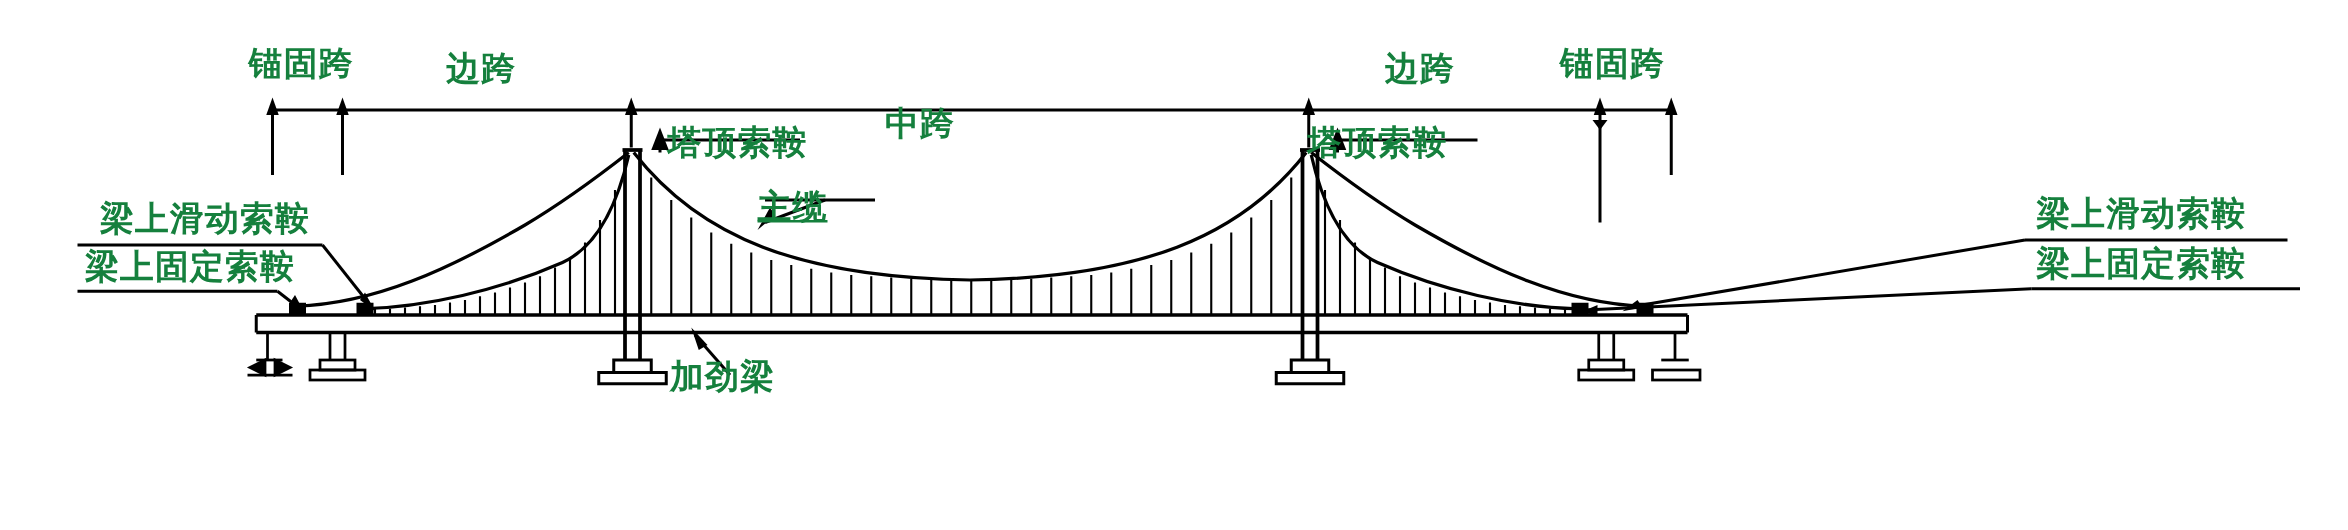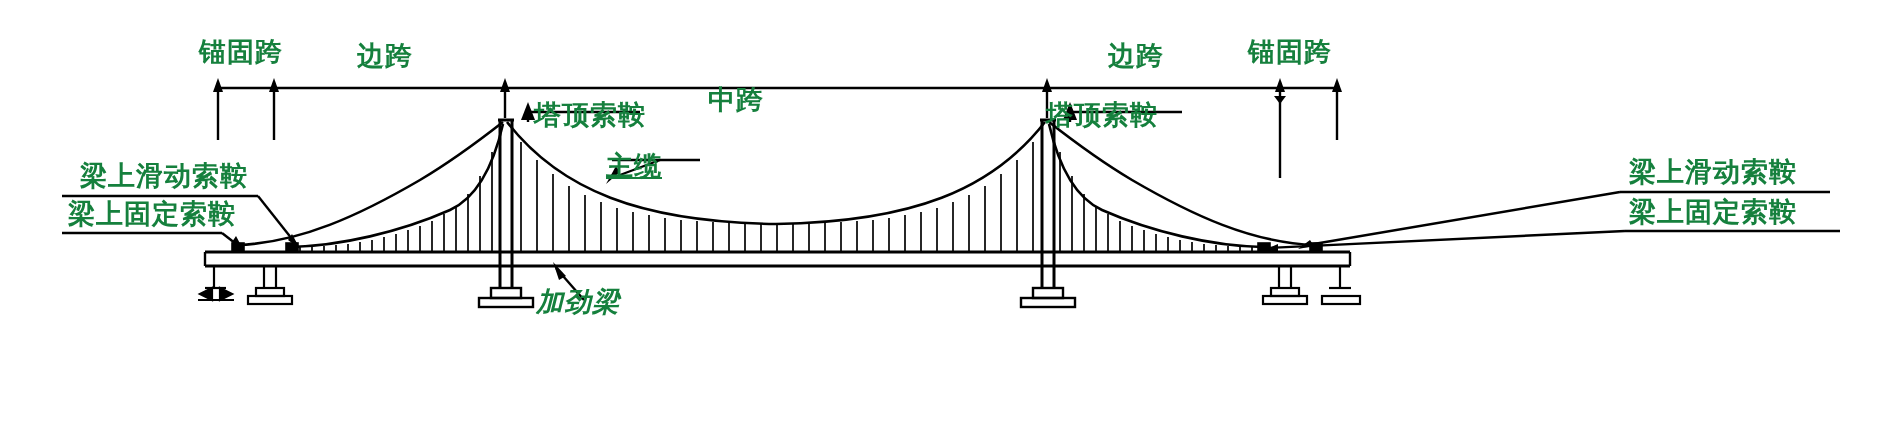--- a/index.html
+++ b/index.html
@@ -261,15 +261,15 @@
   <div class="lbl lbl-28" style="left:606px; top:152px;text-decoration:underline;">主缆</div>
 
   <div class="lbl lbl-28" style="left:80px; top:162px;">梁上滑动索鞍</div>
 
   <div class="lbl lbl-28" style="left:68px; top:200px;">梁上固定索鞍</div>
 
   <div class="lbl lbl-28" style="left:1629px; top:158px;">梁上滑动索鞍</div>
 
   <div class="lbl lbl-28" style="left:1629px; top:198px;">梁上固定索鞍</div>
 
-  <div class="lbl lbl-28" style="left:536px; top:288px;font-style:italic;">加劲梁</div>
+  <div class="lbl lbl-28" style="left:536px; top:288px;">加劲梁</div>
 
 </div>
 
 </body></html>

